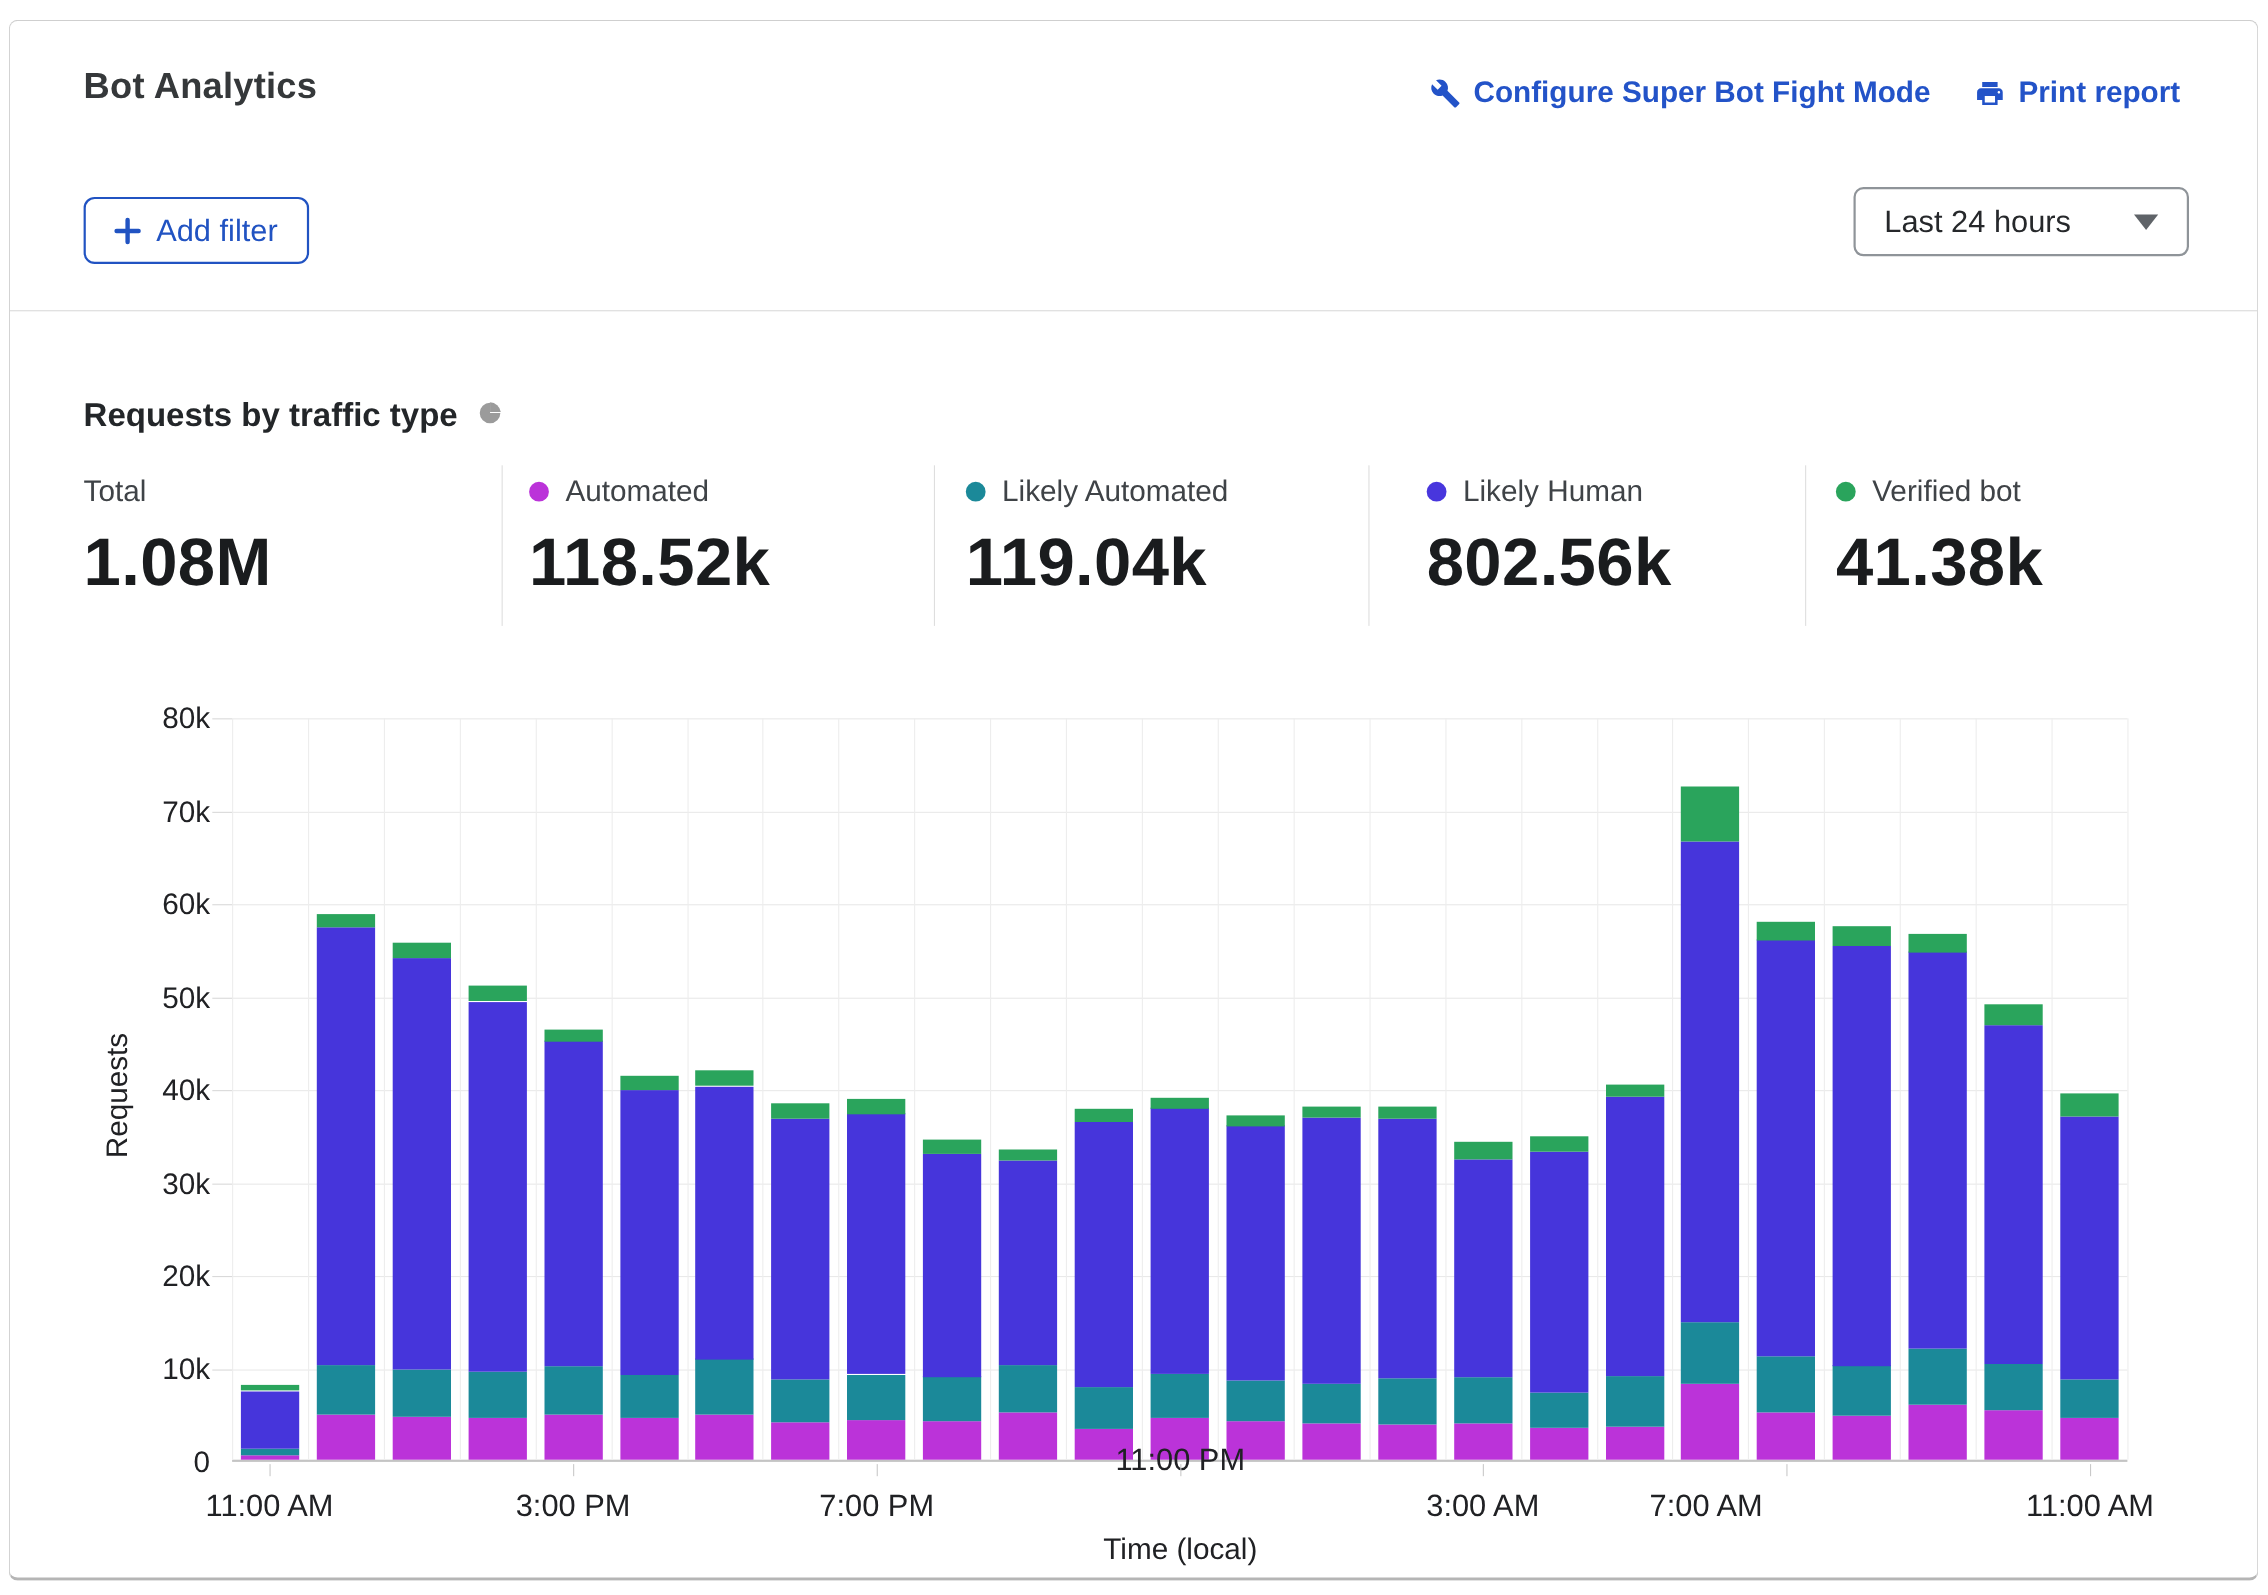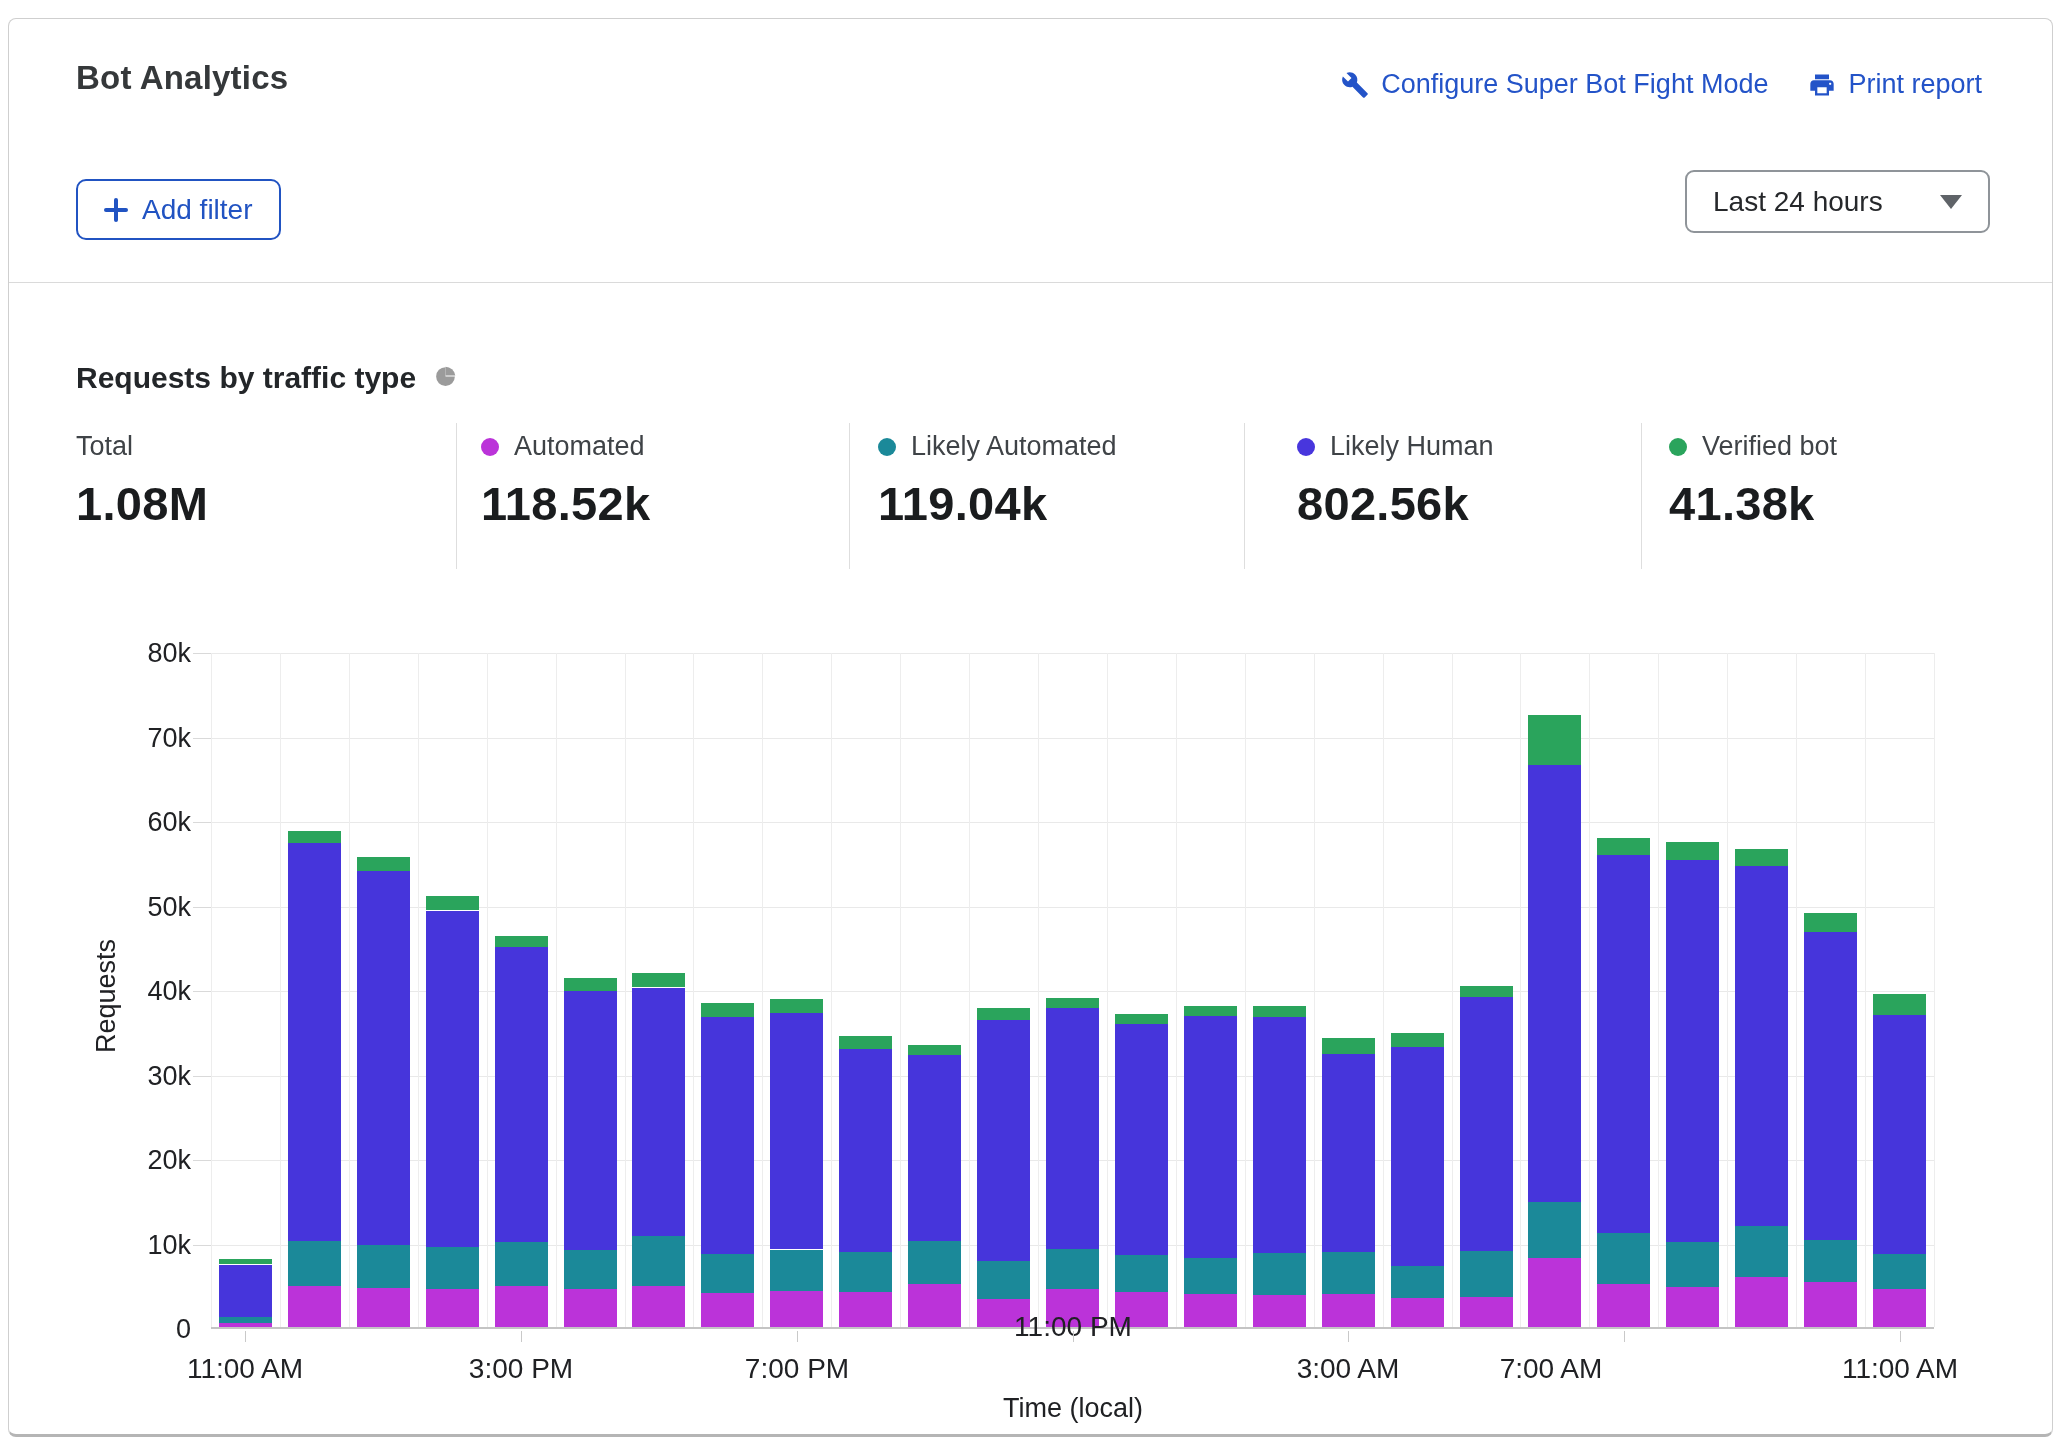--- a/index.html
+++ b/index.html
@@ -19,21 +19,21 @@
   }
   .header-divider {
     position:absolute; left:0; right:0; top:263px; height:1px; background:#dadada;
   }
   .page-title {
     position:absolute; left:67px; top:40px;
     font-size:33px; font-weight:700; color:#35383a; letter-spacing:.2px;
   }
   .header-links {
     position:absolute; right:70px; top:50px;
-    display:flex; align-items:center; gap:40px;
+    display:flex; align-items:center; gap:40px;font-weight:bold;
   }
   .hlink {
     display:flex; align-items:center; gap:12px;
     color:#2353c8; font-size:27px; cursor:pointer; text-decoration:none;
   }
   .hlink svg { display:block; }
   .add-filter-btn {
     position:absolute; left:67px; top:160px; height:61px;
     display:flex; align-items:center; gap:14px; padding:0 26px;
     border:2px solid #2153c2; border-radius:10px; background:#fff;
@@ -59,21 +59,21 @@
   }
   .section-title-row {
     position:absolute; left:67px; top:342px;
     display:flex; align-items:center; gap:17px;
   }
   .section-title { font-size:30px; font-weight:700; color:#232629; }
   
   .stat-col { position:absolute; top:412px; }
   .stat-head { display:flex; align-items:center; gap:15px; font-size:27px; color:#3f4347; }
   .stat-dot { width:18px; height:18px; border-radius:50%; flex:0 0 auto; }
-  .stat-value { margin-top:14px; font-size:47px; font-weight:700; color:#1a1c1e; letter-spacing:.3px; }
+  .stat-value { margin-top:14px; font-size:61px; font-weight:700; color:#1a1c1e; letter-spacing:.3px; }
   .stat-divider { position:absolute; top:404px; width:1px; height:146px; background:#dedede; }
   
   .plot { position:absolute; left:210px; top:652px; width:1723px; height:676px;
           border-bottom:2px solid #c4c4c4; }
   .hgrid { position:absolute; left:0; right:0; height:1px; background:#e9e9e9; }
   .vgrid { position:absolute; top:0; bottom:0; width:1px; background:#ededed; }
   .bar-col { position:absolute; bottom:0; }
   .bar-seg { position:absolute; left:0; width:100%; }
   .ylab { position:absolute; left:70px; width:112px; text-align:right;
           font-size:27px; color:#202124; line-height:27px; }

